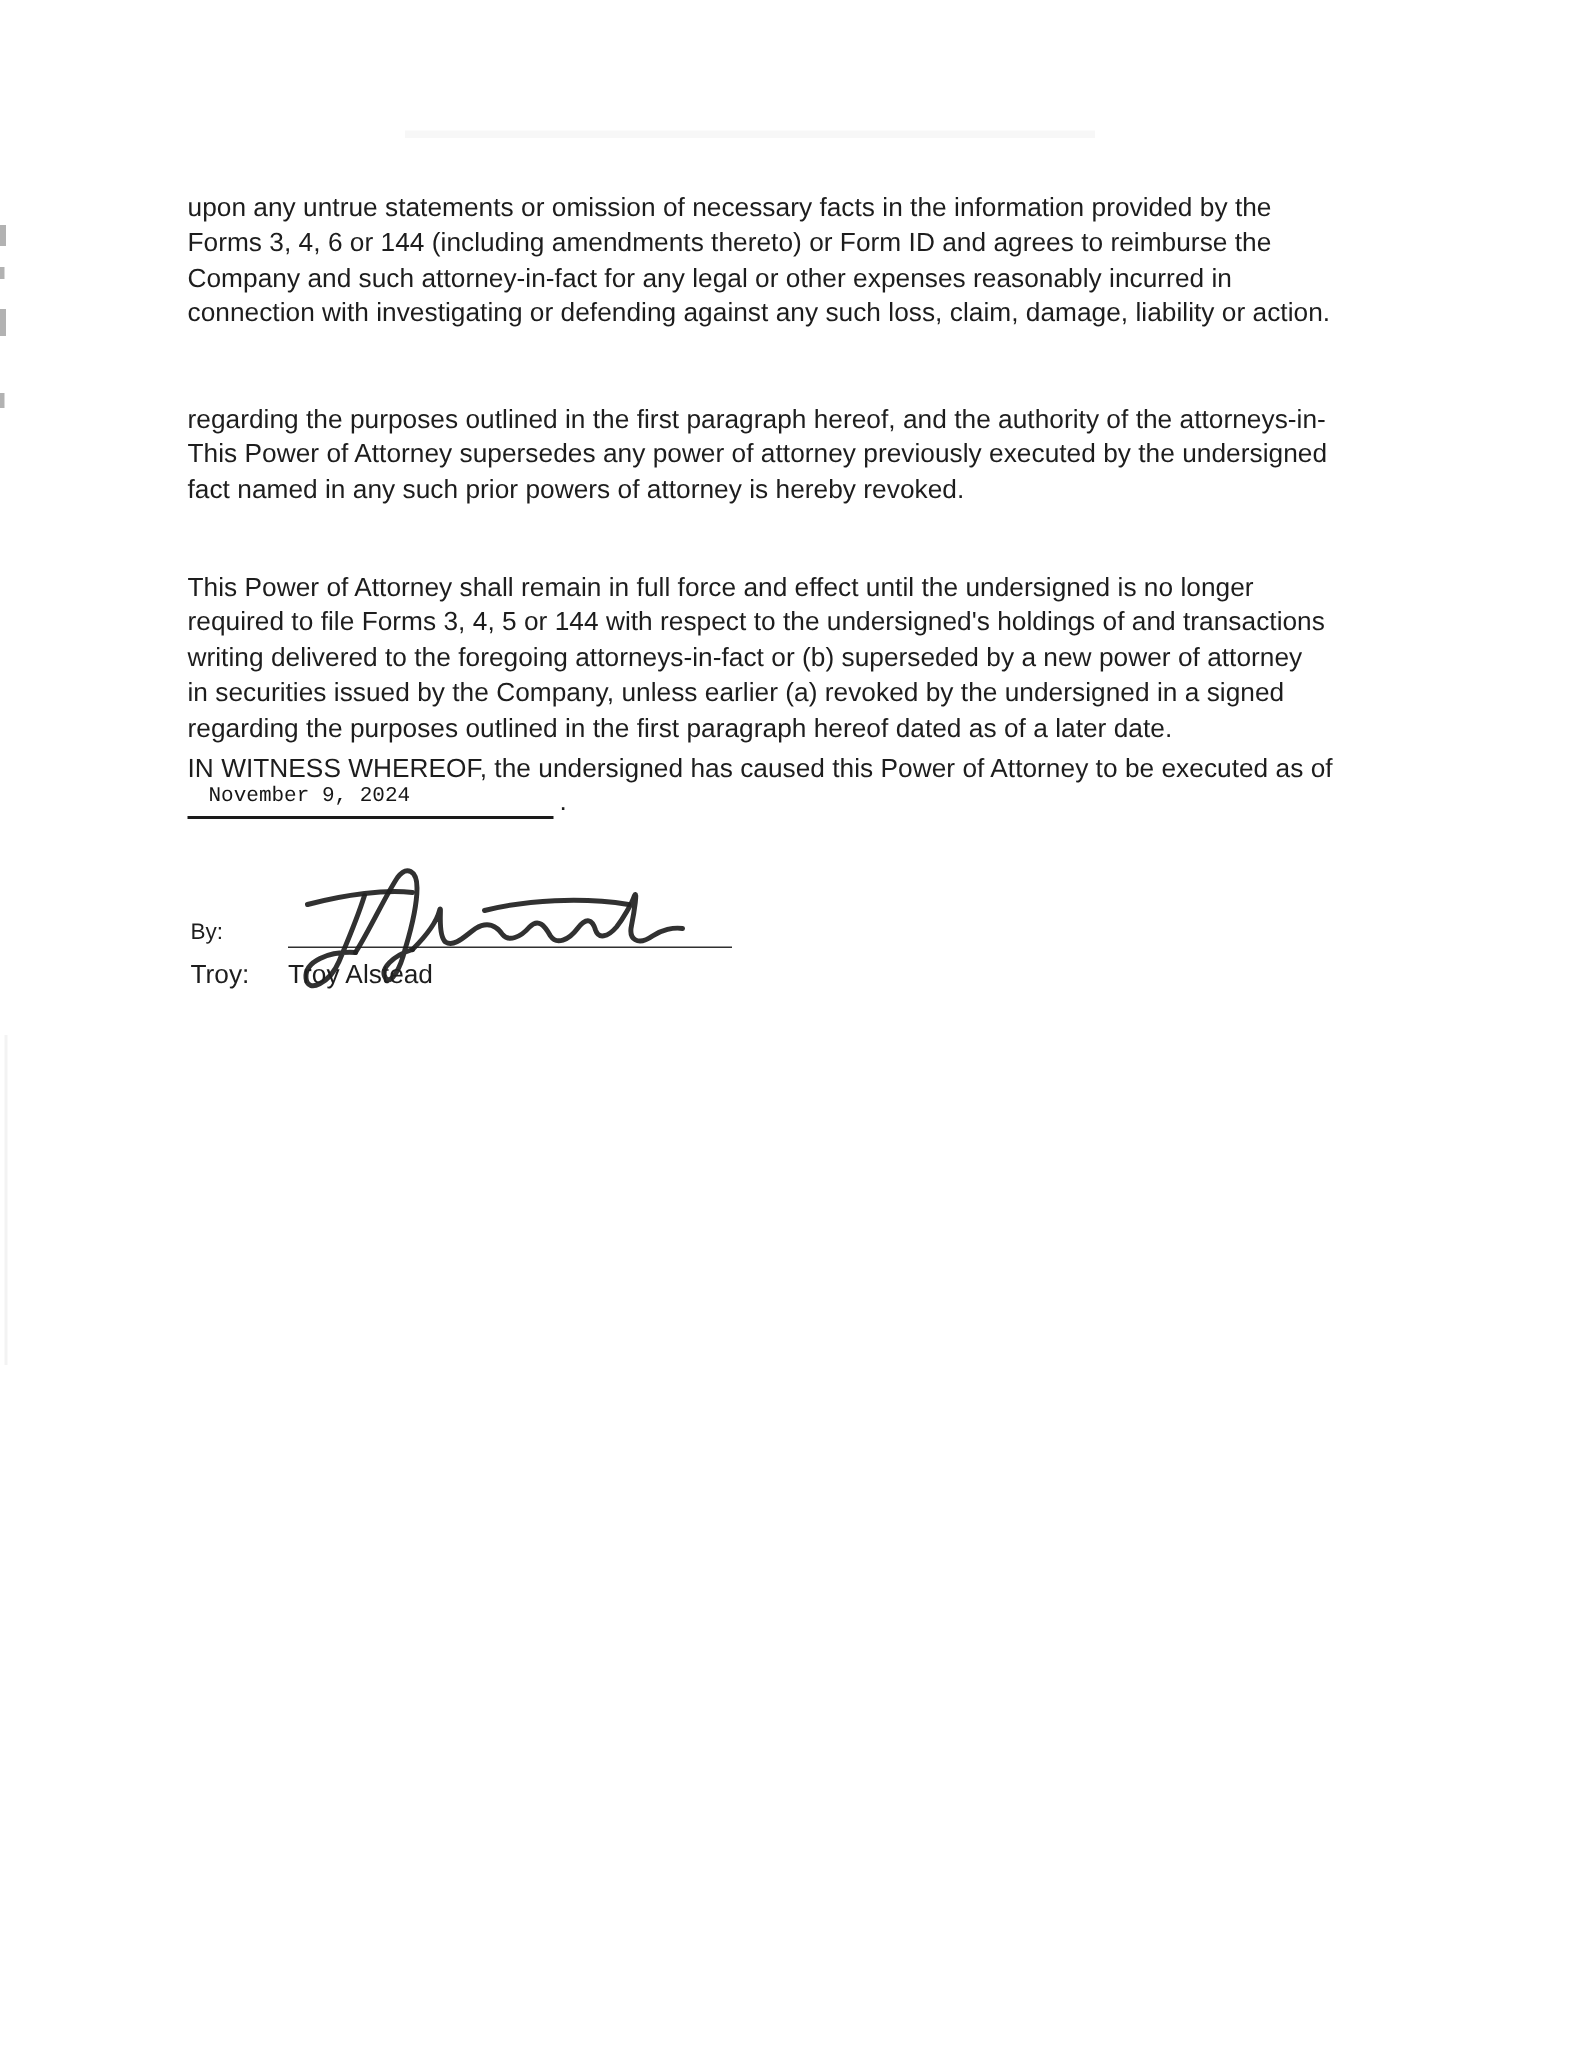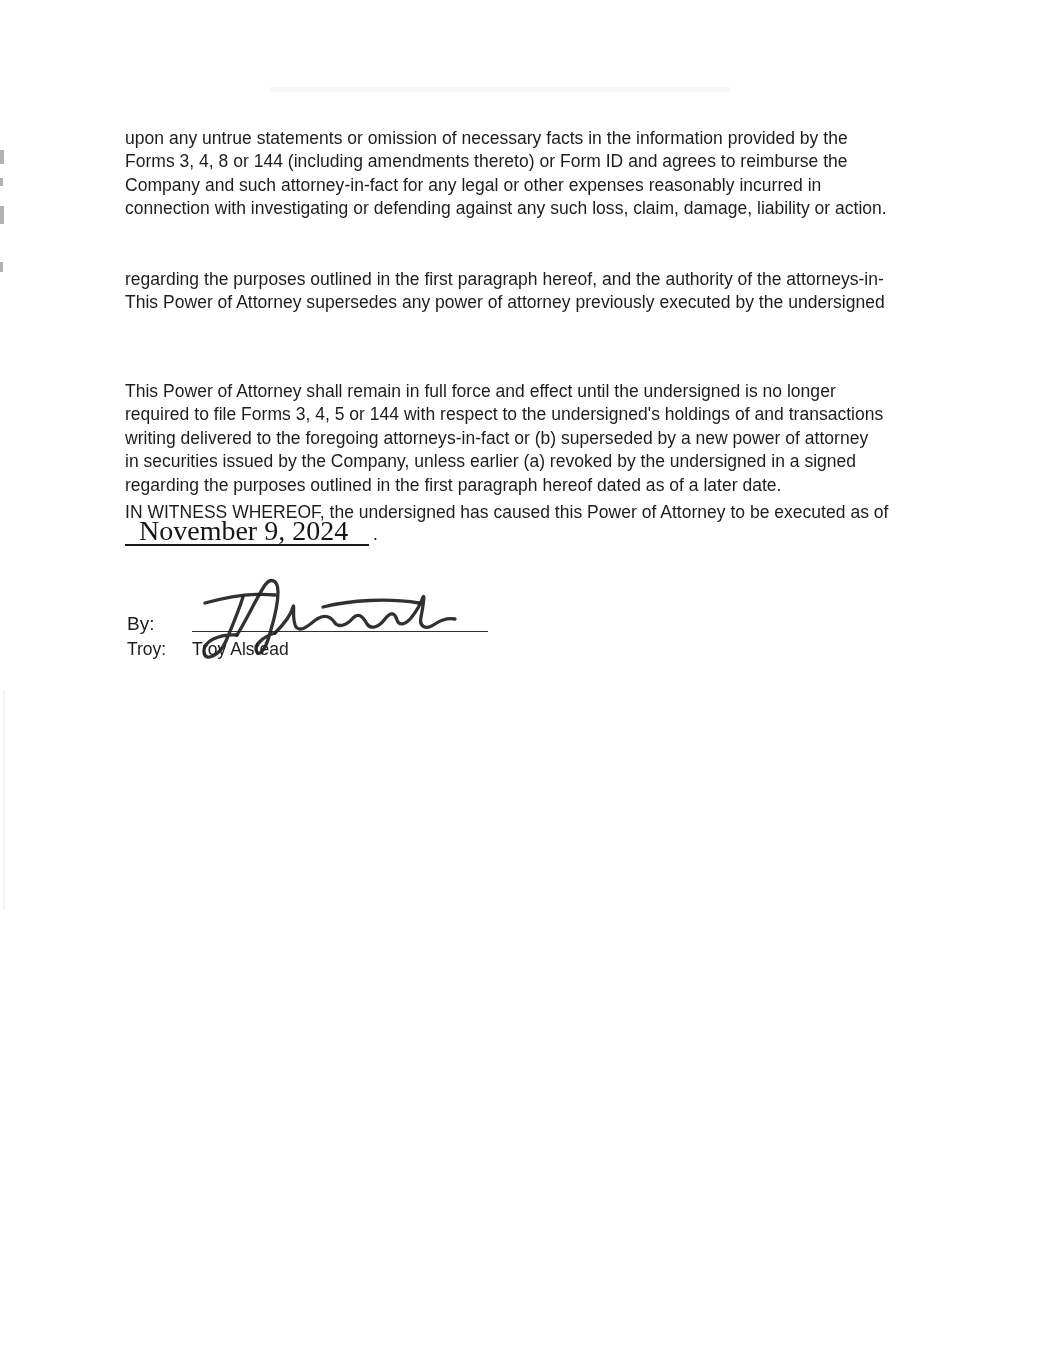--- a/index.html
+++ b/index.html
@@ -38,39 +38,39 @@
     left: 125px;
     top: 518px;
     font-size: 17.5px;
   }
   .date-underlined {
     display: inline-block;
     width: 244px;
     padding-left: 14px;
     box-sizing: border-box;
     border-bottom: 2px solid #1a1a1a;
-    font-family: Liberation Serif, serif;
-    font-size: 28px;
+    font-family: Liberation Mono, monospace;
+    font-size: 14px;
     line-height: 26px;
     color: #161616;
     vertical-align: bottom;
   }
   .date-period {
     display: inline-block;
     margin-left: 4px;
     font-size: 17.5px;
     vertical-align: bottom;
     line-height: 24px;
   }
 
   .by-label {
     position: absolute;
     left: 127px;
     top: 613px;
-    font-size: 19px;
+    font-size: 15px;
   }
   .sig-line {
     position: absolute;
     left: 192px;
     top: 631px;
     width: 296px;
     height: 0;
     border-top: 1.7px solid #2f2f2f;
   }
   .name-label {
@@ -128,28 +128,29 @@
 
   <div class="artifact a1"></div>
   <div class="artifact a2"></div>
   <div class="artifact a3"></div>
   <div class="artifact a4"></div>
   <div class="artifact streak"></div>
   <div class="artifact top-smudge"></div>
 
   <div class="para para-1">
       <div class="text-line">upon any untrue statements or omission of necessary facts in the information provided by the</div>
-      <div class="text-line">Forms 3, 4, 8 or 144 (including amendments thereto) or Form ID and agrees to reimburse the</div>
+      <div class="text-line">Forms 3, 4, 6 or 144 (including amendments thereto) or Form ID and agrees to reimburse the</div>
       <div class="text-line">Company and such attorney-in-fact for any legal or other expenses reasonably incurred in</div>
       <div class="text-line">connection with investigating or defending against any such loss, claim, damage, liability or action.</div>
     </div>
 
   <div class="para para-2">
       <div class="text-line">regarding the purposes outlined in the first paragraph hereof, and the authority of the attorneys-in-</div>
       <div class="text-line">This Power of Attorney supersedes any power of attorney previously executed by the undersigned</div>
+      <div class="text-line">fact named in any such prior powers of attorney is hereby revoked.</div>
     </div>
 
   <div class="para para-3">
       <div class="text-line">This Power of Attorney shall remain in full force and effect until the undersigned is no longer</div>
       <div class="text-line">required to file Forms 3, 4, 5 or 144 with respect to the undersigned's holdings of and transactions</div>
       <div class="text-line">writing delivered to the foregoing attorneys-in-fact or (b) superseded by a new power of attorney</div>
       <div class="text-line">in securities issued by the Company, unless earlier (a) revoked by the undersigned in a signed</div>
       <div class="text-line">regarding the purposes outlined in the first paragraph hereof dated as of a later date.</div>
     </div>
 

